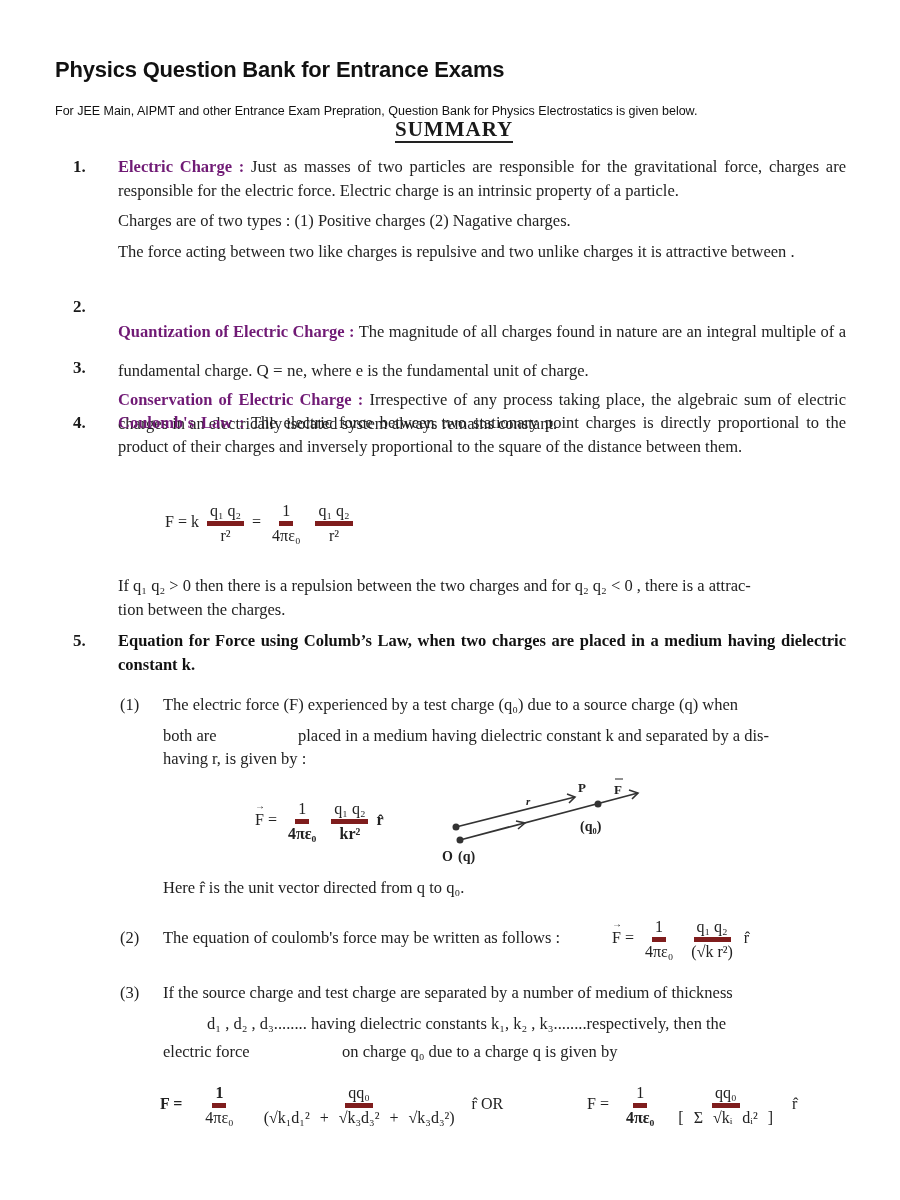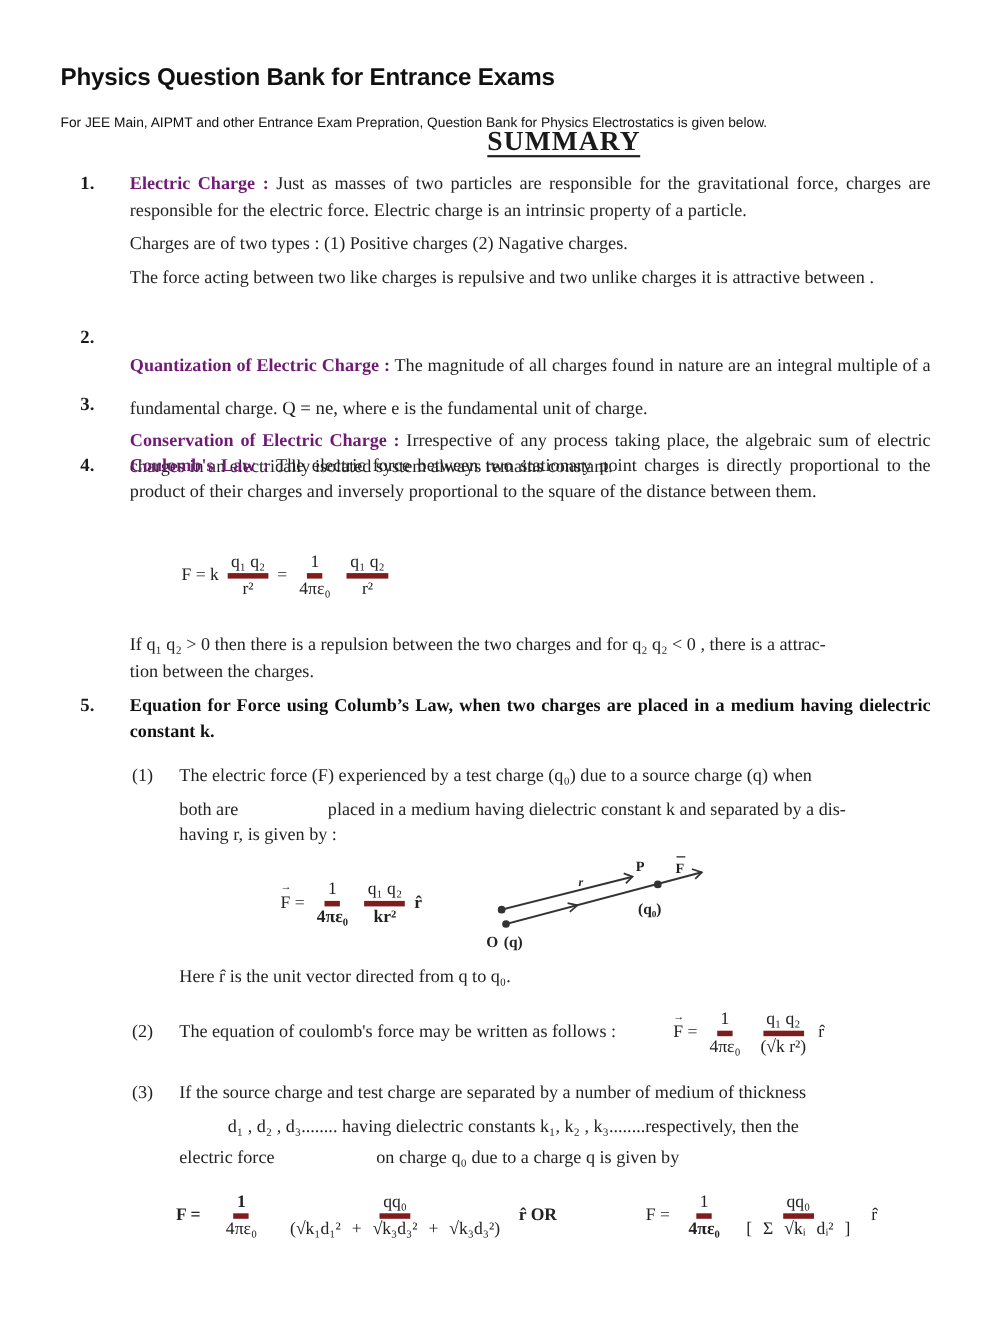--- a/index.html
+++ b/index.html
@@ -2,21 +2,21 @@
 <html><head>
 <meta charset="utf-8">
 <style>
   html, body { margin: 0; padding: 0; background: #ffffff; }
   body { width: 900px; height: 1200px; position: relative; overflow: hidden; color: #1a1a1a; }
   .sans { font-family: "Liberation Sans", sans-serif; }
   .serif { font-family: "Liberation Serif", serif; }
   .abs { position: absolute; }
   .page-title { left: 55px; top: 57px; font-size: 22px; font-weight: bold; color: #111; letter-spacing: -0.2px; }
   .intro { left: 55px; top: 104px; font-size: 12.5px; color: #111; }
-  .summary { left: 395px; top: 118px; font-size: 25px; font-weight: bold; letter-spacing: 1px; border-bottom: 2px solid #222; line-height: 22px; padding-bottom: 1px; margin-left: 48px; }
+  .summary { left: 395px; top: 118px; font-size: 21px; font-weight: bold; letter-spacing: 1px; border-bottom: 2px solid #222; line-height: 22px; padding-bottom: 1px; }
   .num { font-family: "Liberation Serif", serif; font-size: 17px; font-weight: bold; position: absolute; left: 73px; }
   .para { font-family: "Liberation Serif", serif; font-size: 16.5px; position: absolute; left: 118px; width: 728px; text-align: justify; line-height: 23.5px; color: #222; }
   .para b { color: #701a75; }
   .sub { font-family: "Liberation Serif", serif; font-size: 16.5px; position: absolute; color: #222; line-height: 24px; }
   .eq { font-family: "Liberation Serif", serif; font-size: 16px; position: absolute; color: #222; }
   .frac { display: inline-flex; flex-direction: column; align-items: center; vertical-align: middle; margin: 0 4px; }
   .frac .n { padding: 0 3px 1px 3px; border-bottom: 5px solid #7f1d1d; line-height: 18px; }
   .frac .d { padding: 1px 3px 0 3px; line-height: 18px; }
   .vec { position: relative; display: inline-block; }
   .vec::before { content: "\2192"; position: absolute; top: -11px; left: 0; font-size: 10px; }
@@ -137,21 +137,21 @@
 <div class="eq" style="left:160px; top:1084px;">
   <span style="font-weight:bold;">F  =</span>
   <span class="frac" style="margin:0 16px;">
       <span class="n" style="font-weight:bold;">1</span>
       <span class="d">4πε₀</span>
     </span>
   <span class="frac">
       <span class="n">qq₀</span>
       <span class="d" style="word-spacing:6px;">(√k₁d₁²  +  √k₃d₃²  +  √k₃d₃²)</span>
     </span>
-  <span style="font-weight:bold; margin-left:6px;">r̂ OR</span>
+  <span style="font-weight:normal; margin-left:6px;">r̂ OR</span>
 </div>
 
 <div class="eq" style="left:587px; top:1084px;">
   <span>F  =</span>
   <span class="frac" style="margin:0 10px;">
       <span class="n">1</span>
       <span class="d" style="font-weight:bold;">4πε₀</span>
     </span>
   <span class="frac">
       <span class="n">qq₀</span>

